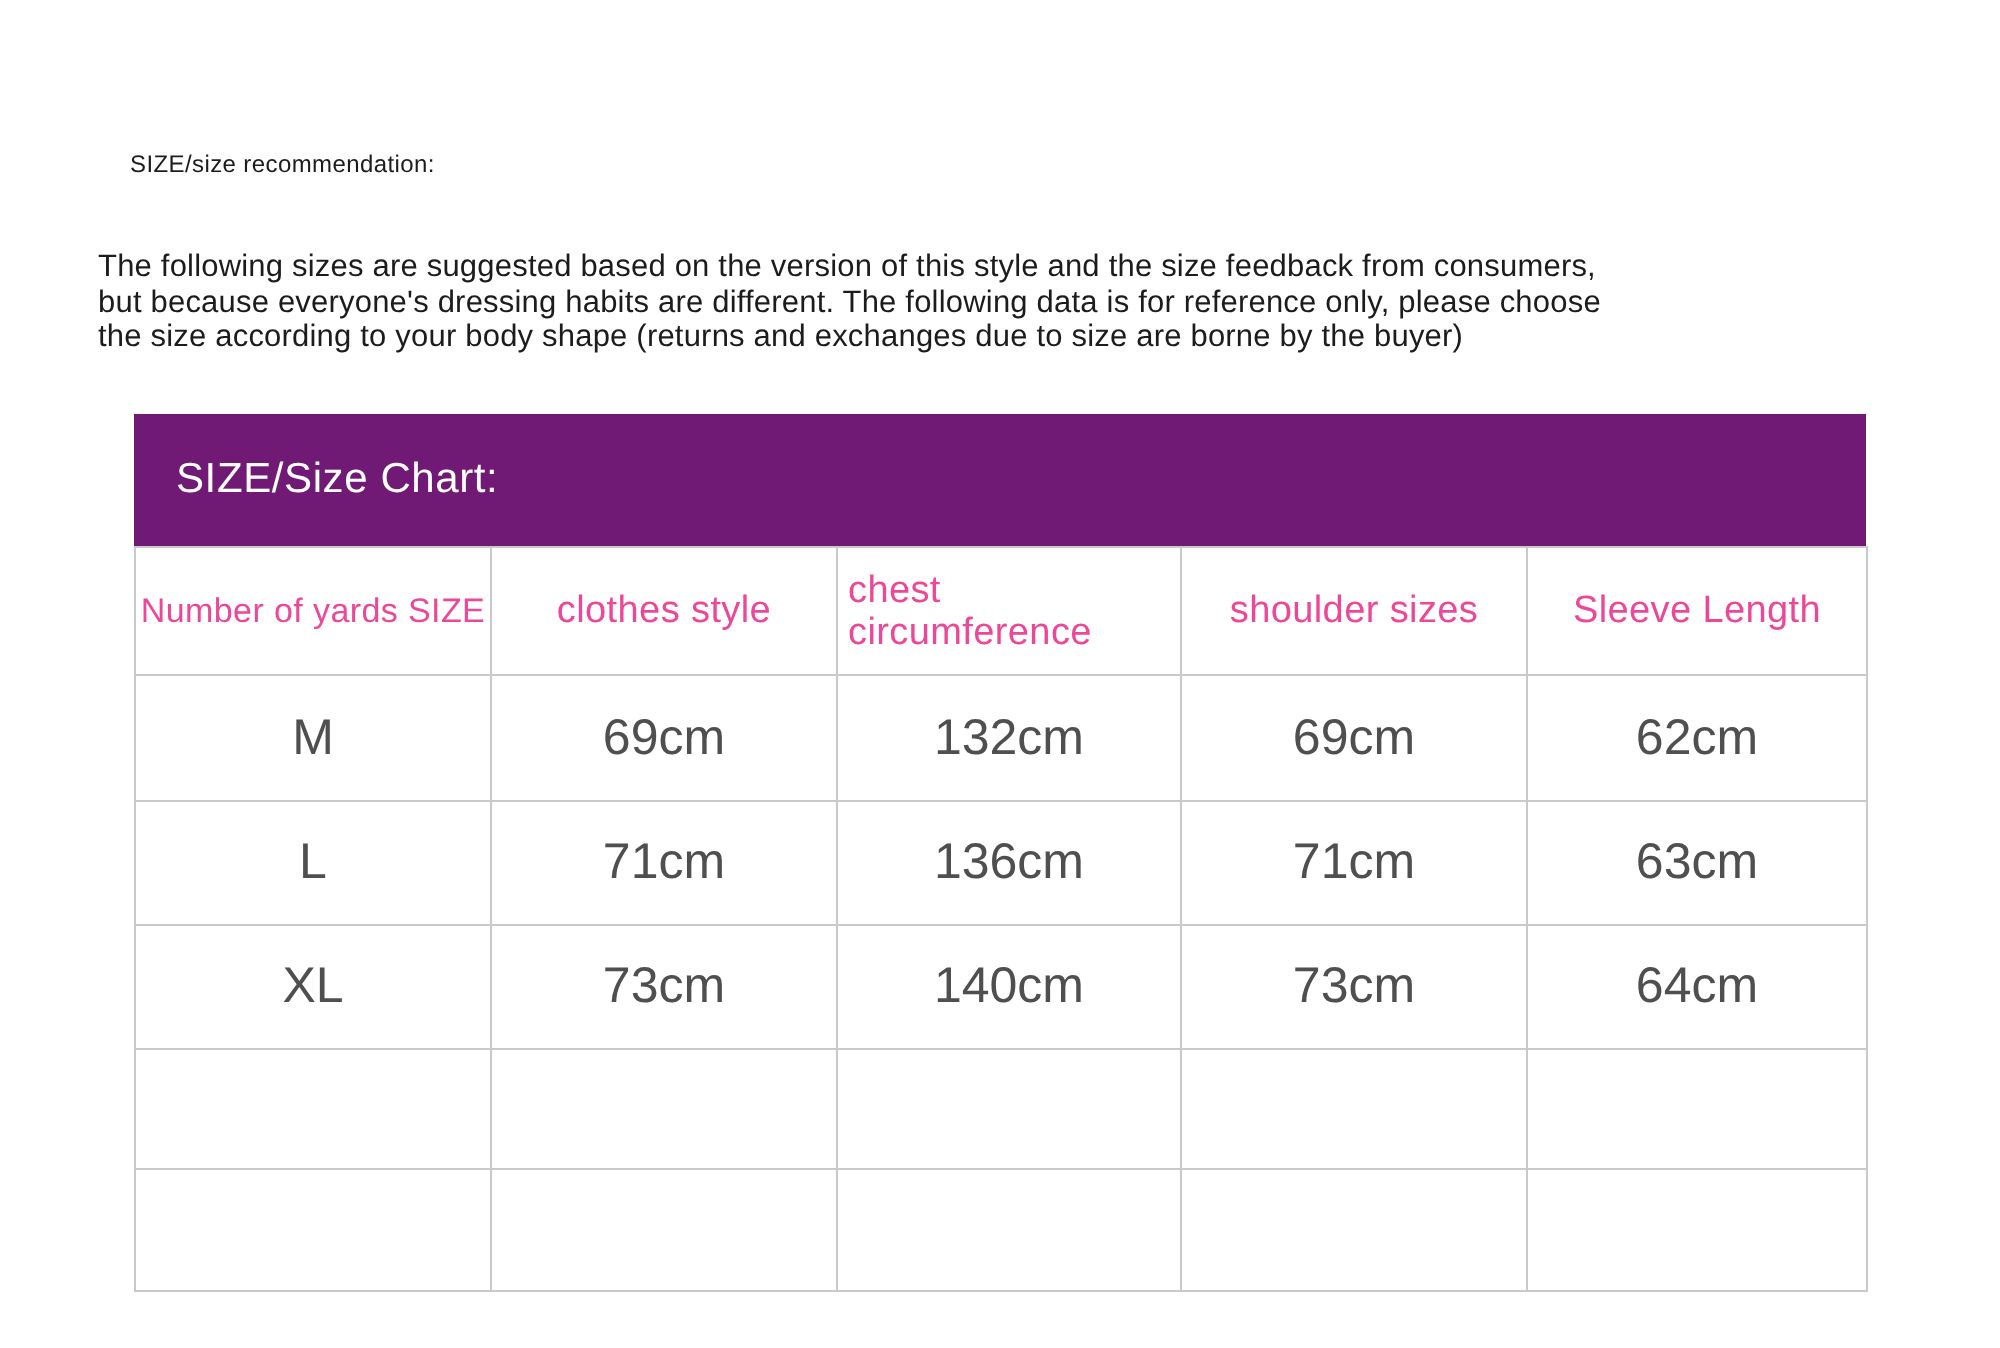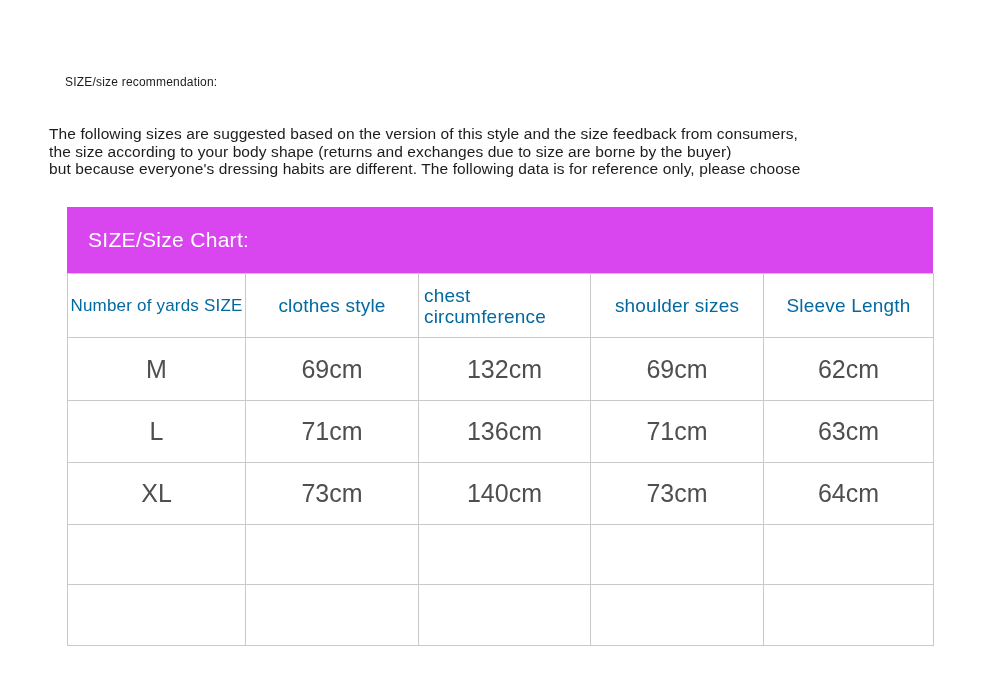--- a/index.html
+++ b/index.html
@@ -29,21 +29,21 @@
     color: #1c1c1e;
     letter-spacing: 0.1px;
   }
   .description .line { white-space: nowrap; }
   .chart-header-bar {
     position: absolute;
     left: 67px;
     top: 207px;
     width: 866px;
     height: 66px;
-    background: #d946ef;
+    background: #701a75;
     display: flex;
     align-items: center;
   }
   .chart-header-title {
     color: #ffffff;
     font-size: 21px;
     padding-left: 21px;
     letter-spacing: 0.3px;
     font-weight: 400;
   }
@@ -56,21 +56,21 @@
     width: 866px;
   }
   .size-table th, .size-table td {
     border: 1px solid #c9c9c9;
     vertical-align: middle;
     padding: 0;
   }
   .size-table th {
     font-weight: 400;
     font-size: 19px;
-    color: #0369a1;
+    color: #ec4899;
     text-align: center;
     letter-spacing: 0.2px;
   }
   .size-table th.col-size-label {
     font-size: 17px;
     white-space: nowrap;
   }
   .size-table th.col-chest {
     text-align: left;
     padding-left: 5px;
@@ -90,22 +90,22 @@
 </style>
 </head>
 <body>
 
 <div class="screen">
 
   <div class="page-title">SIZE/size recommendation:</div>
 
   <div class="description">
     <div class="line">The following sizes are suggested based on the version of this style and the size feedback from consumers,</div>
+    <div class="line">but because everyone's dressing habits are different. The following data is for reference only, please choose</div>
     <div class="line">the size according to your body shape (returns and exchanges due to size are borne by the buyer)</div>
-    <div class="line">but because everyone's dressing habits are different. The following data is for reference only, please choose</div>
   </div>
 
   <div class="chart-header-bar">
     <div class="chart-header-title">SIZE/Size Chart:</div>
   </div>
 
   <table class="size-table">
     <colgroup>
       <col style="width:178px">
       <col style="width:173px">

